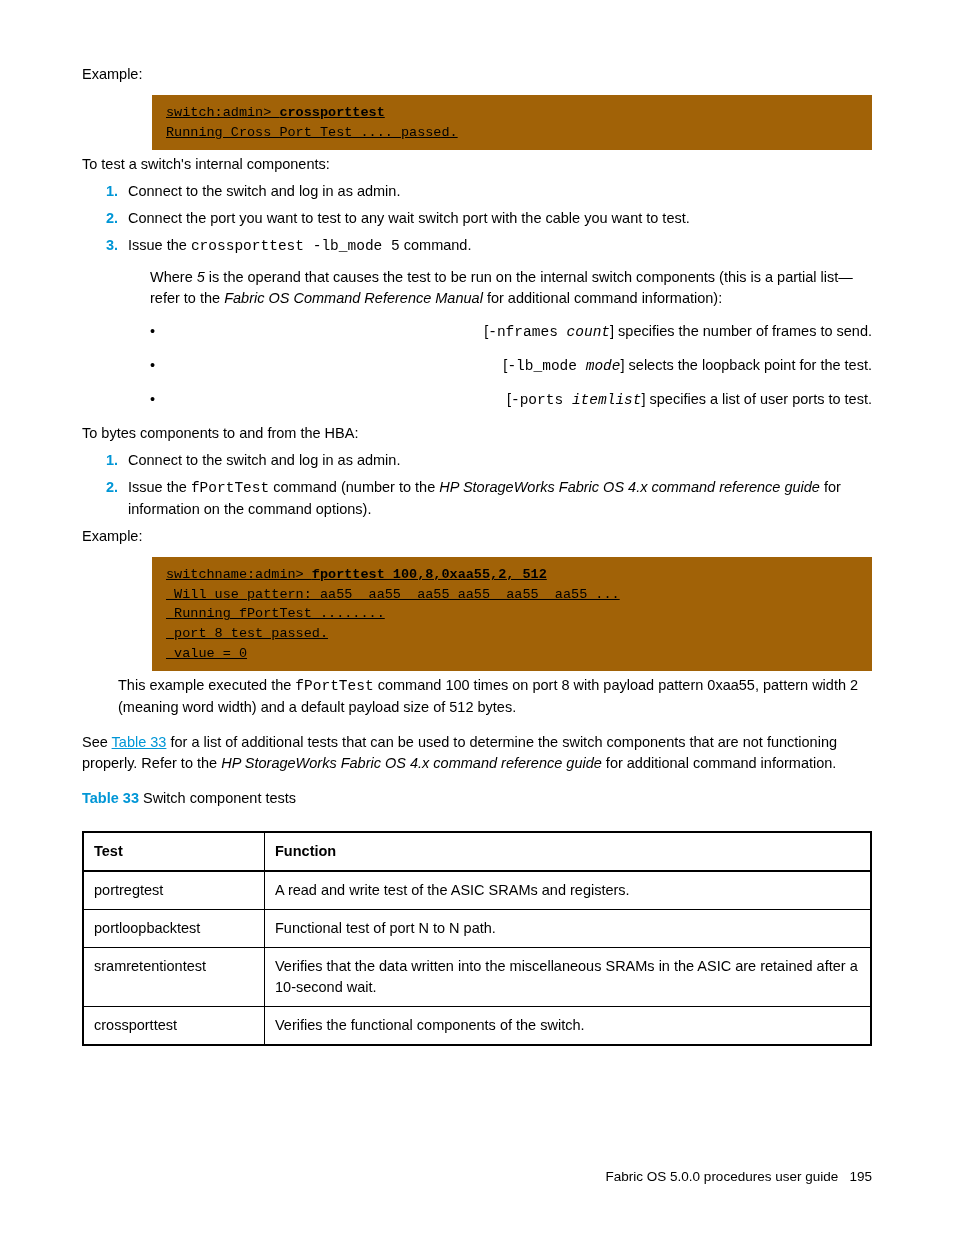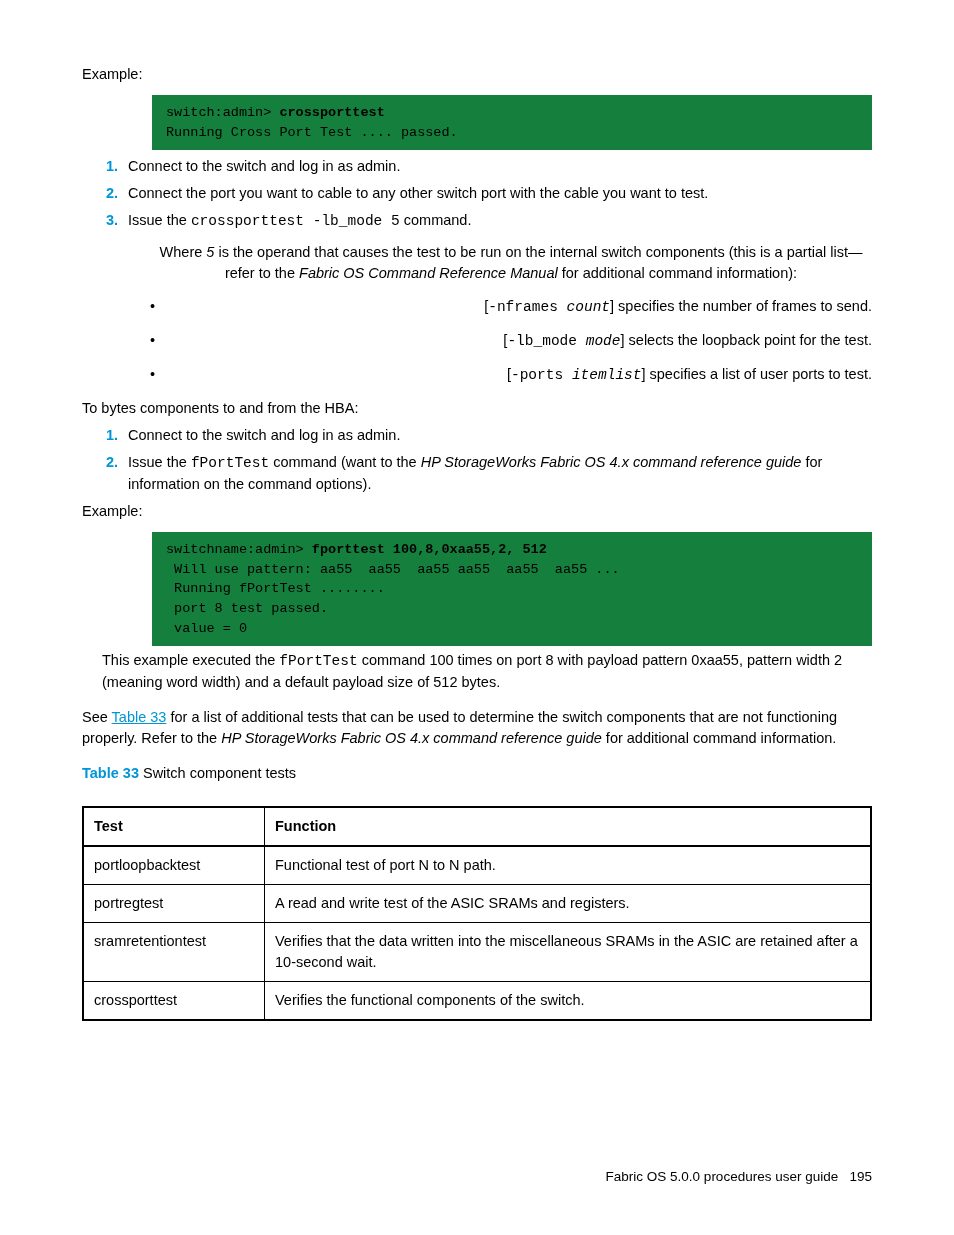--- a/index.html
+++ b/index.html
@@ -14,47 +14,48 @@
   .page {
     width: 954px;
     height: 1235px;
     box-sizing: border-box;
     padding: 60px 82px 40px 82px;
     position: relative;
   }
   .body-text { margin: 4px 0 4px 0; }
   .indent1 { margin-left: 24px; }
   .code-block {
-    background: #15803d;
+    background: #a16207;
     font-family: "Courier New", Courier, monospace;
     font-size: 13.5px;
     padding: 8px 14px;
     margin: 10px 0 2px 70px;
     white-space: pre;
     line-height: 1.45;
+    text-decoration: underline;
   }
   .code-bold { font-weight: bold; }
   ol.steps {
     list-style: none;
     padding: 0;
     margin: 6px 0 6px 24px;
   }
   ol.steps > li {
     margin: 6px 0;
     position: relative;
     padding-left: 22px;
   }
   ol.steps > li .num {
     position: absolute;
     left: 0;
     top: 0;
     color: #0096d6;
     font-weight: bold;
   }
-  .sub-para { margin: 10px 0 10px 22px; text-align: center; }
+  .sub-para { margin: 10px 0 10px 22px; }
   ul.opts {
     list-style: none;
     padding: 0;
     margin: 10px 0 10px 22px;
     text-align: right;
   }
   ul.opts li {
     margin: 12px 0;
     position: relative;
     padding-left: 16px;
@@ -106,81 +107,82 @@
 </head>
 <body>
 
 <div class="page">
 
   <div class="body-text">Example:</div>
 
   <div class="code-block"><span>switch:admin&gt; </span><span class="code-bold">crossporttest</span>
 <span>Running Cross Port Test .... passed.</span></div>
 
+  <div class="body-text">To test a switch's internal components:</div>
 
   <ol class="steps">
     <li><span class="num">1.</span><span>Connect to the switch and log in as admin.</span></li>
-    <li><span class="num">2.</span><span>Connect the port you want to cable to any other switch port with the cable you want to test.</span></li>
+    <li><span class="num">2.</span><span>Connect the port you want to test to any wait switch port with the cable you want to test.</span></li>
     <li><span class="num">3.</span>
       <span><span>Issue the </span><span class="mono">crossporttest -lb_mode 5</span><span> command.</span></span>
       <div class="sub-para">
         <span>Where </span><span class="italic">5</span><span> is the operand that causes the test to be run on the internal switch components (this is a partial list—refer to the </span><span class="italic">Fabric OS Command Reference Manual</span><span> for additional command information):</span>
       </div>
       <ul class="opts">
         <li><span>[</span><span class="mono">-nframes </span><span class="mono italic">count</span><span>] specifies the number of frames to send.</span></li>
         <li><span>[</span><span class="mono">-lb_mode </span><span class="mono italic">mode</span><span>] selects the loopback point for the test.</span></li>
         <li><span>[</span><span class="mono">-ports </span><span class="mono italic">itemlist</span><span>] specifies a list of user ports to test.</span></li>
       </ul>
     </li>
   </ol>
 
   <div class="body-text">To bytes components to and from the HBA:</div>
 
   <ol class="steps">
     <li><span class="num">1.</span><span>Connect to the switch and log in as admin.</span></li>
     <li><span class="num">2.</span>
-      <span><span>Issue the </span><span class="mono">fPortTest</span><span> command (want to the </span><span class="italic">HP StorageWorks Fabric OS 4.x command reference guide</span><span> for information on the command options).</span></span>
+      <span><span>Issue the </span><span class="mono">fPortTest</span><span> command (number to the </span><span class="italic">HP StorageWorks Fabric OS 4.x command reference guide</span><span> for information on the command options).</span></span>
     </li>
   </ol>
 
   <div class="body-text">Example:</div>
 
   <div class="code-block"><span>switchname:admin&gt; </span><span class="code-bold">fporttest 100,8,0xaa55,2, 512</span>
 <span> Will use pattern: aa55  aa55  aa55 aa55  aa55  aa55 ...
  Running fPortTest ........
  port 8 test passed.
  value = 0</span></div>
 
-  <div class="body-text indent1" style="margin-left:20px;">
+  <div class="body-text indent1" style="margin-left:36px;">
     <span>This example executed the </span><span class="mono">fPortTest</span><span> command 100 times on port 8 with payload pattern 0xaa55, pattern width 2 (meaning word width) and a default payload size of 512 bytes.</span>
   </div>
 
   <div class="body-text" style="margin-top:14px;">
     <span>See </span><a class="link" href="#">Table 33</a><span> for a list of additional tests that can be used to determine the switch components that are not functioning properly. Refer to the </span><span class="italic">HP StorageWorks Fabric OS 4.x command reference guide</span><span> for additional command information.</span>
   </div>
 
   <div class="table-caption">
     <span class="tc-label">Table 33</span><span>   Switch component tests</span>
   </div>
 
   <table class="boxed">
     <thead>
       <tr>
         <th>Test</th>
         <th>Function</th>
       </tr>
     </thead>
     <tbody>
       <tr>
+        <td>portregtest</td>
+        <td>A read and write test of the ASIC SRAMs and registers.</td>
+      </tr>
+      <tr>
         <td>portloopbacktest</td>
         <td>Functional test of port N to N path.</td>
-      </tr>
-      <tr>
-        <td>portregtest</td>
-        <td>A read and write test of the ASIC SRAMs and registers.</td>
       </tr>
       <tr>
         <td>sramretentiontest</td>
         <td>Verifies that the data written into the miscellaneous SRAMs in the ASIC are retained after a 10-second wait.</td>
       </tr>
       <tr>
         <td>crossporttest</td>
         <td>Verifies the functional components of the switch.</td>
       </tr>
     </tbody>

